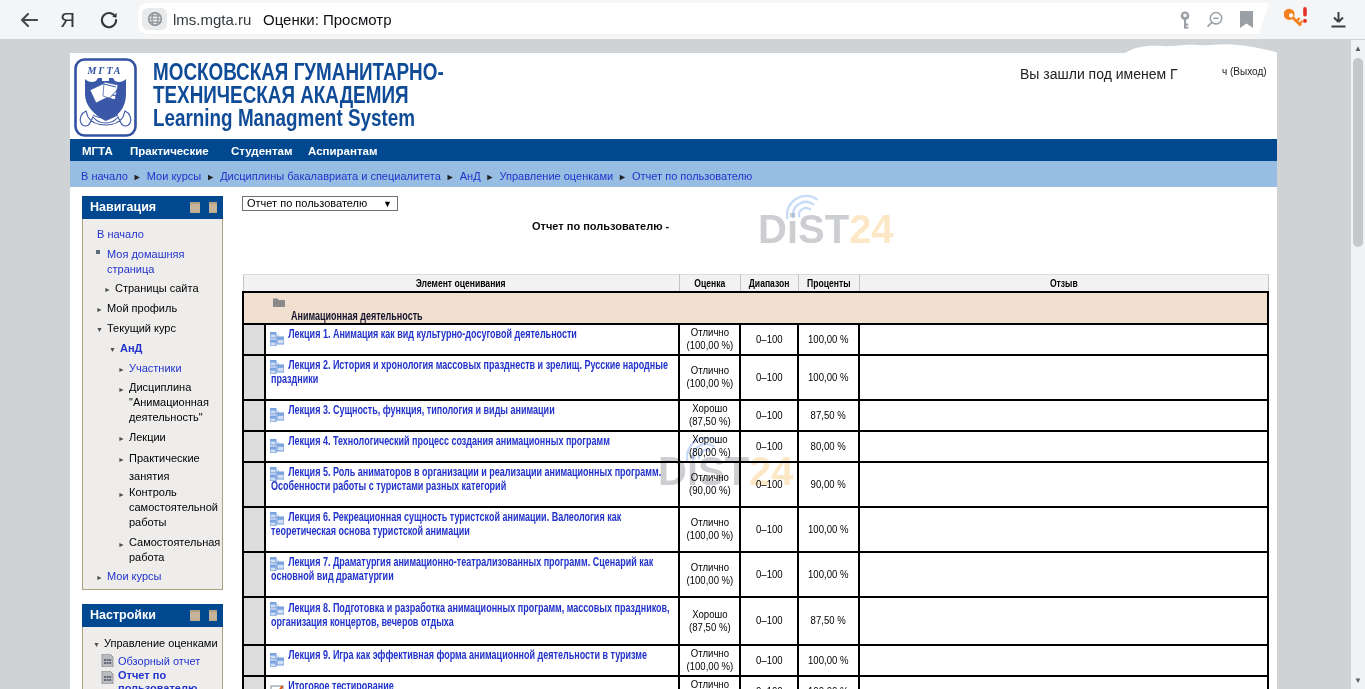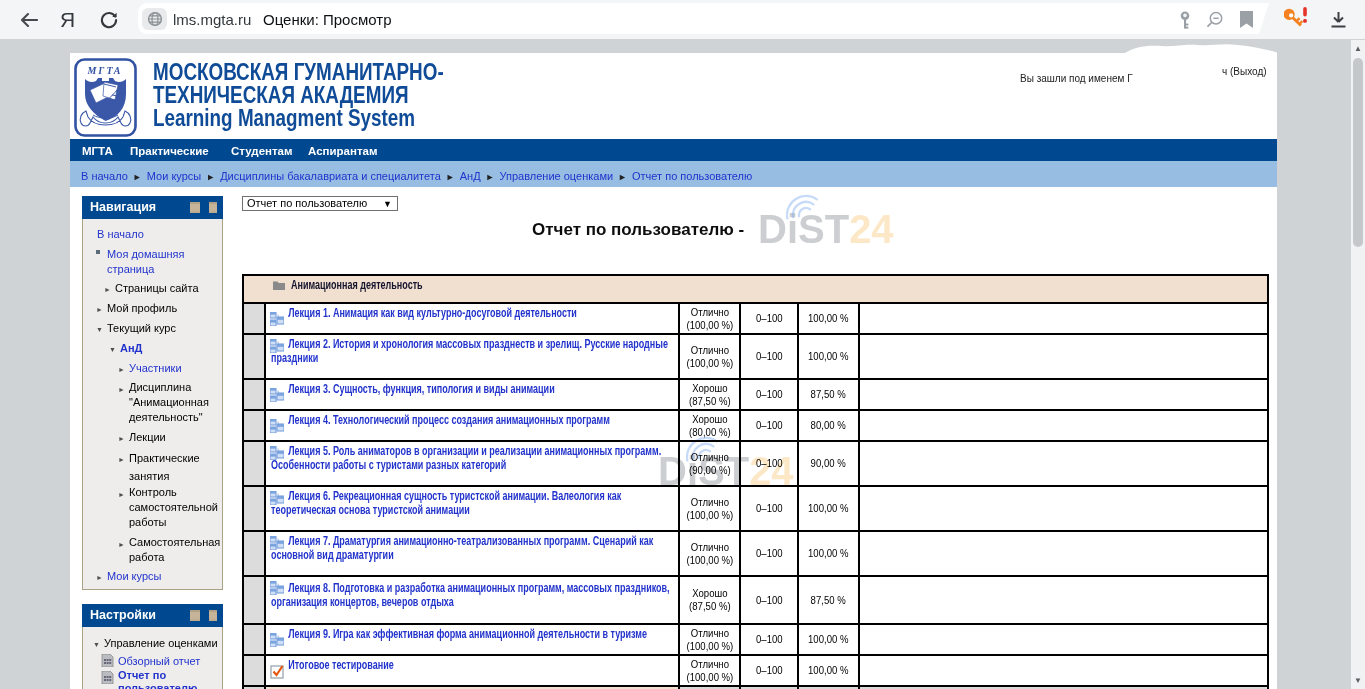--- a/index.html
+++ b/index.html
@@ -26,21 +26,21 @@
 .sep{color:#222;font-size:9px;padding:0 5px}
 
 .block{position:absolute;left:12px;width:141px}
 .bhead{height:23px;background:#004990;color:#fff;font-weight:bold;font-size:12.5px;line-height:23px;padding-left:8px;position:relative}
 .bico{position:absolute;top:6px;width:10px;height:11px;background:#c5b49a;box-shadow:inset 0 2px 0 #b2a183,inset 0 -2px 0 #bdac8f}
 .bbody{background:#eeedec;border:1px solid #aaa284;border-top:none;font-size:11px;color:#000;position:relative}
 .bbody a{color:#2233cc}
 .nav-item{position:absolute;left:0;width:137px}
 
 #dropdown{position:absolute;left:172px;top:143px;width:156px;height:15px;border:1px solid #707070;background:#fff;font-size:11px;line-height:13px;padding-left:4px}
-#pgh2{position:absolute;left:462px;top:167px;font-size:17px;font-weight:bold;color:#0d0d0d}
+#pgh2{position:absolute;left:462px;top:167px;font-size:11px;font-weight:bold;color:#0d0d0d}
 .wm{position:absolute;font-weight:bold;font-size:40px;letter-spacing:0;white-space:nowrap}
 .wm .g{color:rgba(110,115,122,.35)}
 .wm .o{color:rgba(246,185,80,.32)}
 
 #grades{position:absolute;left:172px;top:221px;border-collapse:collapse;table-layout:fixed;width:1025px;font-size:11px}
 #grades td,#grades th{padding:0;overflow:hidden}
 #grades th{background:#f2f2f2;border:1px solid #c4c4c4;border-top:1px solid #dcdcdc;font-size:11px;font-weight:bold;height:17px}
 #grades td{border:2px solid #000}
 #grades .cat td{background:#f1dfcf;border-top:2px solid #000;border-bottom:2px solid #000}
 #grades .ind{background:#dcdcdc}
@@ -121,21 +121,21 @@
     <rect x="1.5" y="1.5" width="60" height="76" rx="9" fill="#fff" stroke="#3252a2" stroke-width="2.6"></rect>
     <text x="31" y="16" font-size="10" font-weight="bold" font-style="italic" font-family="Liberation Serif,serif" fill="#3252a2" text-anchor="middle" letter-spacing="2">МГТА</text>
     <path d="M11 21 c3 3 7 4 11 2 l2 -3 h4 v3 h7 v-3 h4 l2 3 c4 2 8 1 11 -2 v15 c0 14 -8 23 -20.5 27 C19 56 11 47 11 36 z" fill="#3b58a8"></path>
     <path d="M16 32 l15 -7 5 13 -14 7 z" fill="#fff" stroke="#3b58a8" stroke-width=".7"></path>
     <path d="M30 24 l14 3 -3 15 -12 -4 z" fill="#fff" stroke="#3b58a8" stroke-width=".7"></path>
     <path d="M30 26 l12 3 M22 52 C30 45 40 37 46 28 M32 45 l7 1 M35 41 l7 1 M38 37 l6 1 M29 48 l8 2 M42 33 l5 1" stroke="#3b58a8" stroke-width="1" fill="none"></path>
     <path d="M12 53 c-5 2 -7 8 -5 12 2 4 7 4 9 0 l3 -6 c3 4 7 6 12.5 6 s9.5 -2 12.5 -6 l3 6 c2 4 7 4 9 0 2 -4 0 -10 -5 -12 l-2 6 c-3 5 -9 8 -17.5 8 S17 64 14 59 z" fill="#fff" stroke="#3b58a8" stroke-width="1.1"></path>
     <path d="M19 57 c6 4 19 4 25 0" fill="none" stroke="#3b58a8" stroke-width="1"></path>
   </svg>
   <div id="hdrtitle">МОСКОВСКАЯ ГУМАНИТАРНО-<br>ТЕХНИЧЕСКАЯ АКАДЕМИЯ<br>Learning Managment System</div>
-  <div class="abs" style="left:950px;top:20px;font-size:10px;color:#222">Вы зашли под именем Г</div>
+  <div class="abs" style="left:950px;top:13px;font-size:14px;color:#222">Вы зашли под именем Г</div>
   <div class="abs" style="left:1152px;top:13px;font-size:10px;color:#222">ч (Выход)</div>
   <div id="navbar">
     <span style="left:12px">МГТА</span>
       <span style="left:60px">Практические</span>
     <span style="left:161px">Студентам</span>
       <span style="left:238px">Аспирантам</span>
   </div>
   <div id="crumb">
       <div class="in">
     <a>В начало</a><span class="sep">►</span><a>Мои курсы</a><span class="sep">►</span><a>Дисциплины бакалавриата и специалитета</a><span class="sep">►</span><a>АнД</a><span class="sep">►</span><a>Управление оценками</a><span class="sep">►</span><a>Отчет по пользователю</a>
@@ -207,22 +207,29 @@
   <table id="grades">
     <colgroup>
         <col style="width:22px">
         <col style="width:414px">
         <col style="width:61px">
         <col style="width:58px">
         <col style="width:61px">
         <col style="width:409px">
       </colgroup>
     <tbody>
+        <tr>
+          <th colspan="2"><span class="tx">Элемент оценивания</span></th>
+          <th><span class="tx">Оценка</span></th>
+          <th><span class="tx">Диапазон</span></th>
+          <th><span class="tx">Проценты</span></th>
+          <th><span class="tx">Отзыв</span></th>
+        </tr>
     <tr class="cat">
-          <td colspan="6" style="padding-left:29px;font-weight:bold;height:28px;position:relative;vertical-align:top;padding-top:2px"><svg style="position:absolute;left:29px;top:4px" width="12" height="10" viewBox="0 0 12 10">
+          <td colspan="6" style="padding-left:29px;font-weight:bold;height:28px;position:relative;vertical-align:top;padding-top:16px"><svg style="position:absolute;left:29px;top:4px" width="12" height="10" viewBox="0 0 12 10">
               <path d="M0 1.5h4.5l1.3 1.6H12V10H0z" fill="#8a8a8a"></path>
             </svg><span class="tx" style="display:inline-block;transform:scaleX(.75);transform-origin:0 50%;font-size:12px;padding-left:0;margin-left:18px;color:#14142e">Анимационная деятельность</span></td>
         </tr>
     <tr style="height:27px">
           <td class="ind"></td>
           <td class="lbl"><span class="micon"><svg width="14" height="14" viewBox="0 0 14 14">
                 <rect x="0" y="0" width="6" height="6" fill="#cfe0f6" stroke="#6f98d8"></rect>
                 <rect x="0" y="0" width="6" height="2.6" fill="#7aa4e0"></rect>
                 <rect x="0" y="8" width="6" height="6" fill="#cfe0f6" stroke="#6f98d8"></rect>
                 <rect x="0" y="8" width="6" height="2.6" fill="#7aa4e0"></rect>

